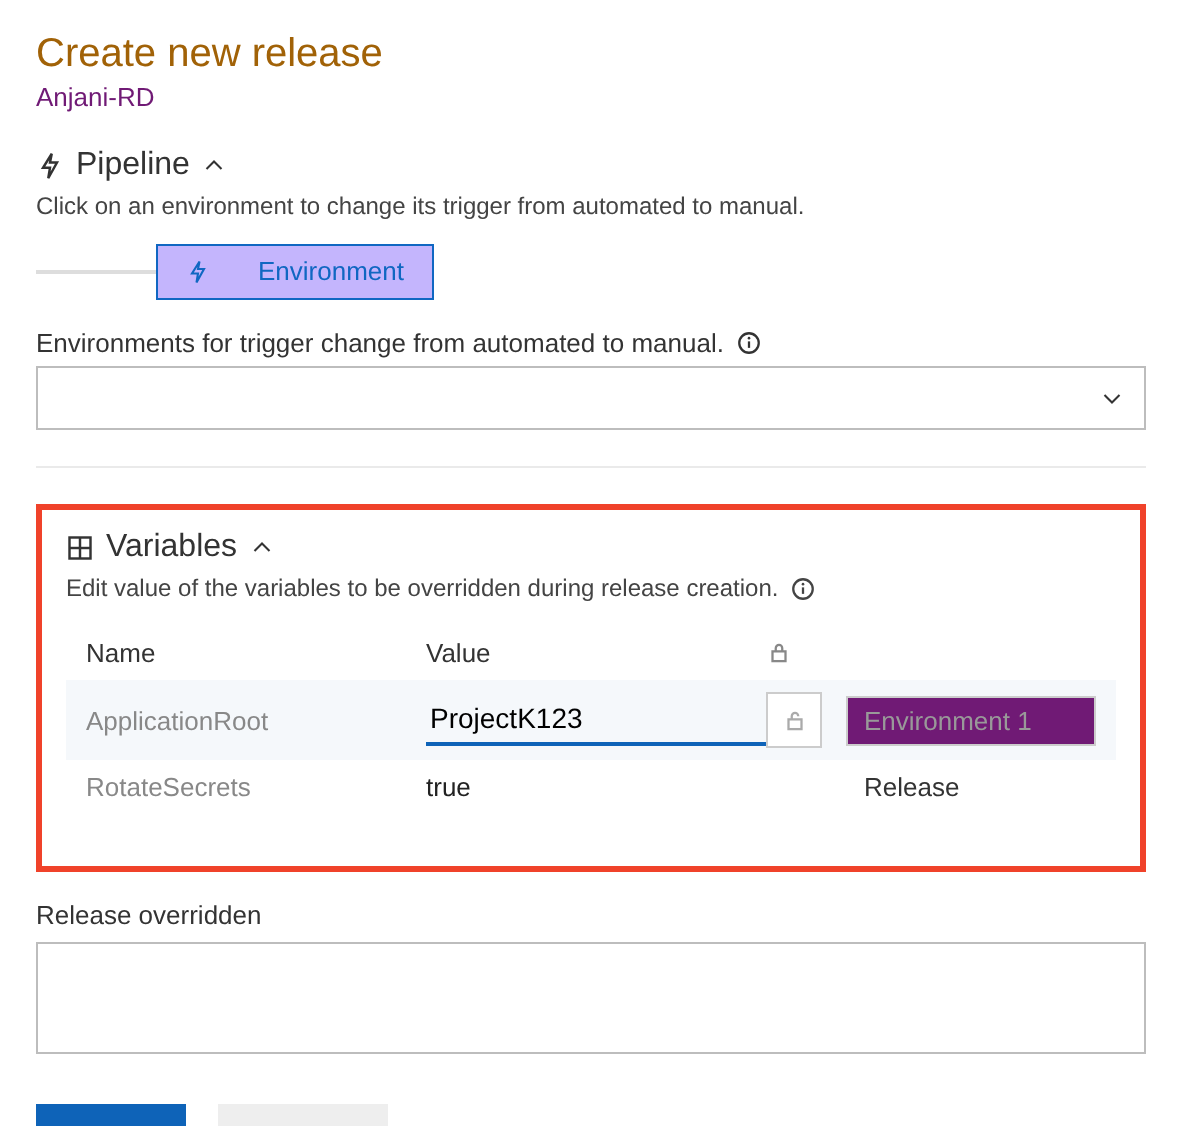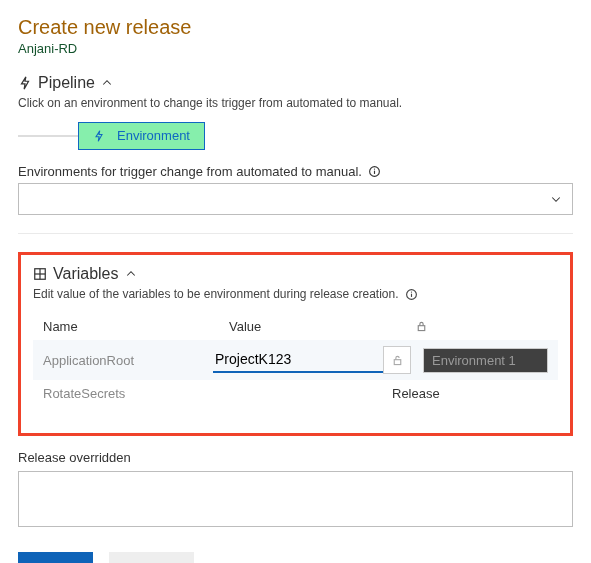--- a/index.html
+++ b/index.html
@@ -2,54 +2,54 @@
 <html><head>
   <meta charset="utf-8">
   <style>
     * { box-sizing: border-box; margin: 0; padding: 0; }
     body {
       font-family: "Segoe UI", -apple-system, sans-serif;
       font-size: 13px; color: #333;
       padding: 16px 18px; width: 591px; background: #fff;
     }
     .page-title { font-size: 20px; font-weight: 400; color: #a16207; }
-    .sub { color: #14532d; font-size: 13px; margin-top: 2px; margin-bottom: 18px; }
+    .sub { color: #701a75; font-size: 13px; margin-top: 2px; margin-bottom: 18px; }
     .section-header { display: flex; align-items: center; gap: 6px; font-size: 16px; cursor: pointer; }
     .help { color: #444; font-size: 12px; margin-top: 4px; margin-bottom: 12px; }
     .flowbar { display: flex; align-items: center; margin-bottom: 14px; }
     .flow-line { width: 60px; height: 2px; background: #ddd; }
     .stage-box {
       border: 1.5px solid #1067c2; padding: 5px 14px 6px;
-      display: flex; align-items: center; gap: 12px; background: #86efac;
+      display: flex; align-items: center; gap: 24px; background: #c4b5fd;
     }
     .stage-label { color: #1067c2; font-size: 13px; }
     .label { font-size: 13px; color: #333; display: inline-flex; align-items: center; gap: 6px; margin-bottom: 4px;}
     .dropdown {
       width: 100%; height: 32px; border: 1px solid #bdbdbd;
       display: flex; align-items: center; justify-content: flex-end;
       padding: 0 10px; background: #fff; cursor: pointer;
     }
     .divider { height: 1px; background: #eaeaea; margin: 18px 0; }
     .highlight-box { border: 3px solid #f0422a; padding: 10px 12px 26px; }
     .vars-table { width: 100%; margin-top: 10px; }
     .vars-head, .vars-row { display: grid; grid-template-columns: 170px 170px 40px 1fr; align-items: center; }
-    .vars-head { font-size: 13px; color: #333; padding: 6px 10px; gap: 16px; }
+    .vars-head { font-size: 13px; color: #333; padding: 6px 10px; }
     .vars-row { padding: 6px 10px; }
     .vars-row.active { background: #f5f8fb; }
     .vars-row.active .val input {
       width: 100%; border: none; border-bottom: 2px solid #0e63b8;
       font-size: 14px; font-family: inherit; padding: 4px 2px; background: transparent; outline: none;
     }
     .vars-row .name { color: #888; }
     .vars-row.active .lock-cell {
       width: 28px; height: 28px; border: 1px solid #ccc; display:flex; align-items:center; justify-content:center;
       color: #aaa; background:#fff;
     }
     .vars-row.active .scope-cell {
-      border: 1px solid #ccc; padding: 4px 8px; color: #999; background: #404040; display:flex; align-items:center;
+      border: 1px solid #ccc; padding: 4px 8px; color: #999; background: #701a75; display:flex; align-items:center;
     }
     .vars-row .static-val { color: #222; }
     .vars-row .static-scope { color: #333; padding-left: 9px; }
     .desc-label { margin: 14px 0 6px; font-size: 13px; }
     textarea.desc {
       width: 100%; height: 56px; border: 1px solid #bdbdbd;
       resize: none; font-family: inherit; font-size: 13px; padding: 6px;
     }
     .actions { margin-top: 22px; display: flex; gap: 16px; }
     .btn { height: 32px; padding: 0 22px; font-size: 13px; cursor: pointer; border: none; font-family: inherit; }
@@ -123,21 +123,21 @@
         </svg>
     </span>
     <span>Variables</span>
     <span>
       <svg width="12" height="12" viewBox="0 0 16 16">
           <path class="ico" d="M3 10 L8 5 L13 10"></path>
         </svg>
     </span>
   </div>
   <div class="help" style="display:flex;align-items:center;gap:6px;">
-    <span>Edit value of the variables to be environment during release creation.</span>
+    <span>Edit value of the variables to be overridden during release creation.</span>
     <span>
       <svg width="13" height="13" viewBox="0 0 16 16">
           <circle class="ico" cx="8" cy="8" r="6"></circle>
           <line class="ico" x1="8" y1="7" x2="8" y2="11"></line>
           <circle cx="8" cy="5" r="0.8" fill="currentColor"></circle>
         </svg>
     </span>
   </div>
 
   <div class="vars-table">
@@ -163,20 +163,21 @@
             </svg>
       </div>
         </div>
       <div>
           <div class="scope-cell">Environment 1</div>
         </div>
     </div>
 
     <div class="vars-row">
       <div class="name">RotateSecrets</div>
+      <div class="static-val">true</div>
       <div></div>
       <div class="static-scope">Release</div>
     </div>
   </div>
 </div>
 
 <div class="desc-label">Release overridden</div>
 <textarea class="desc" value="" style=""></textarea>
 
 <div class="actions">

